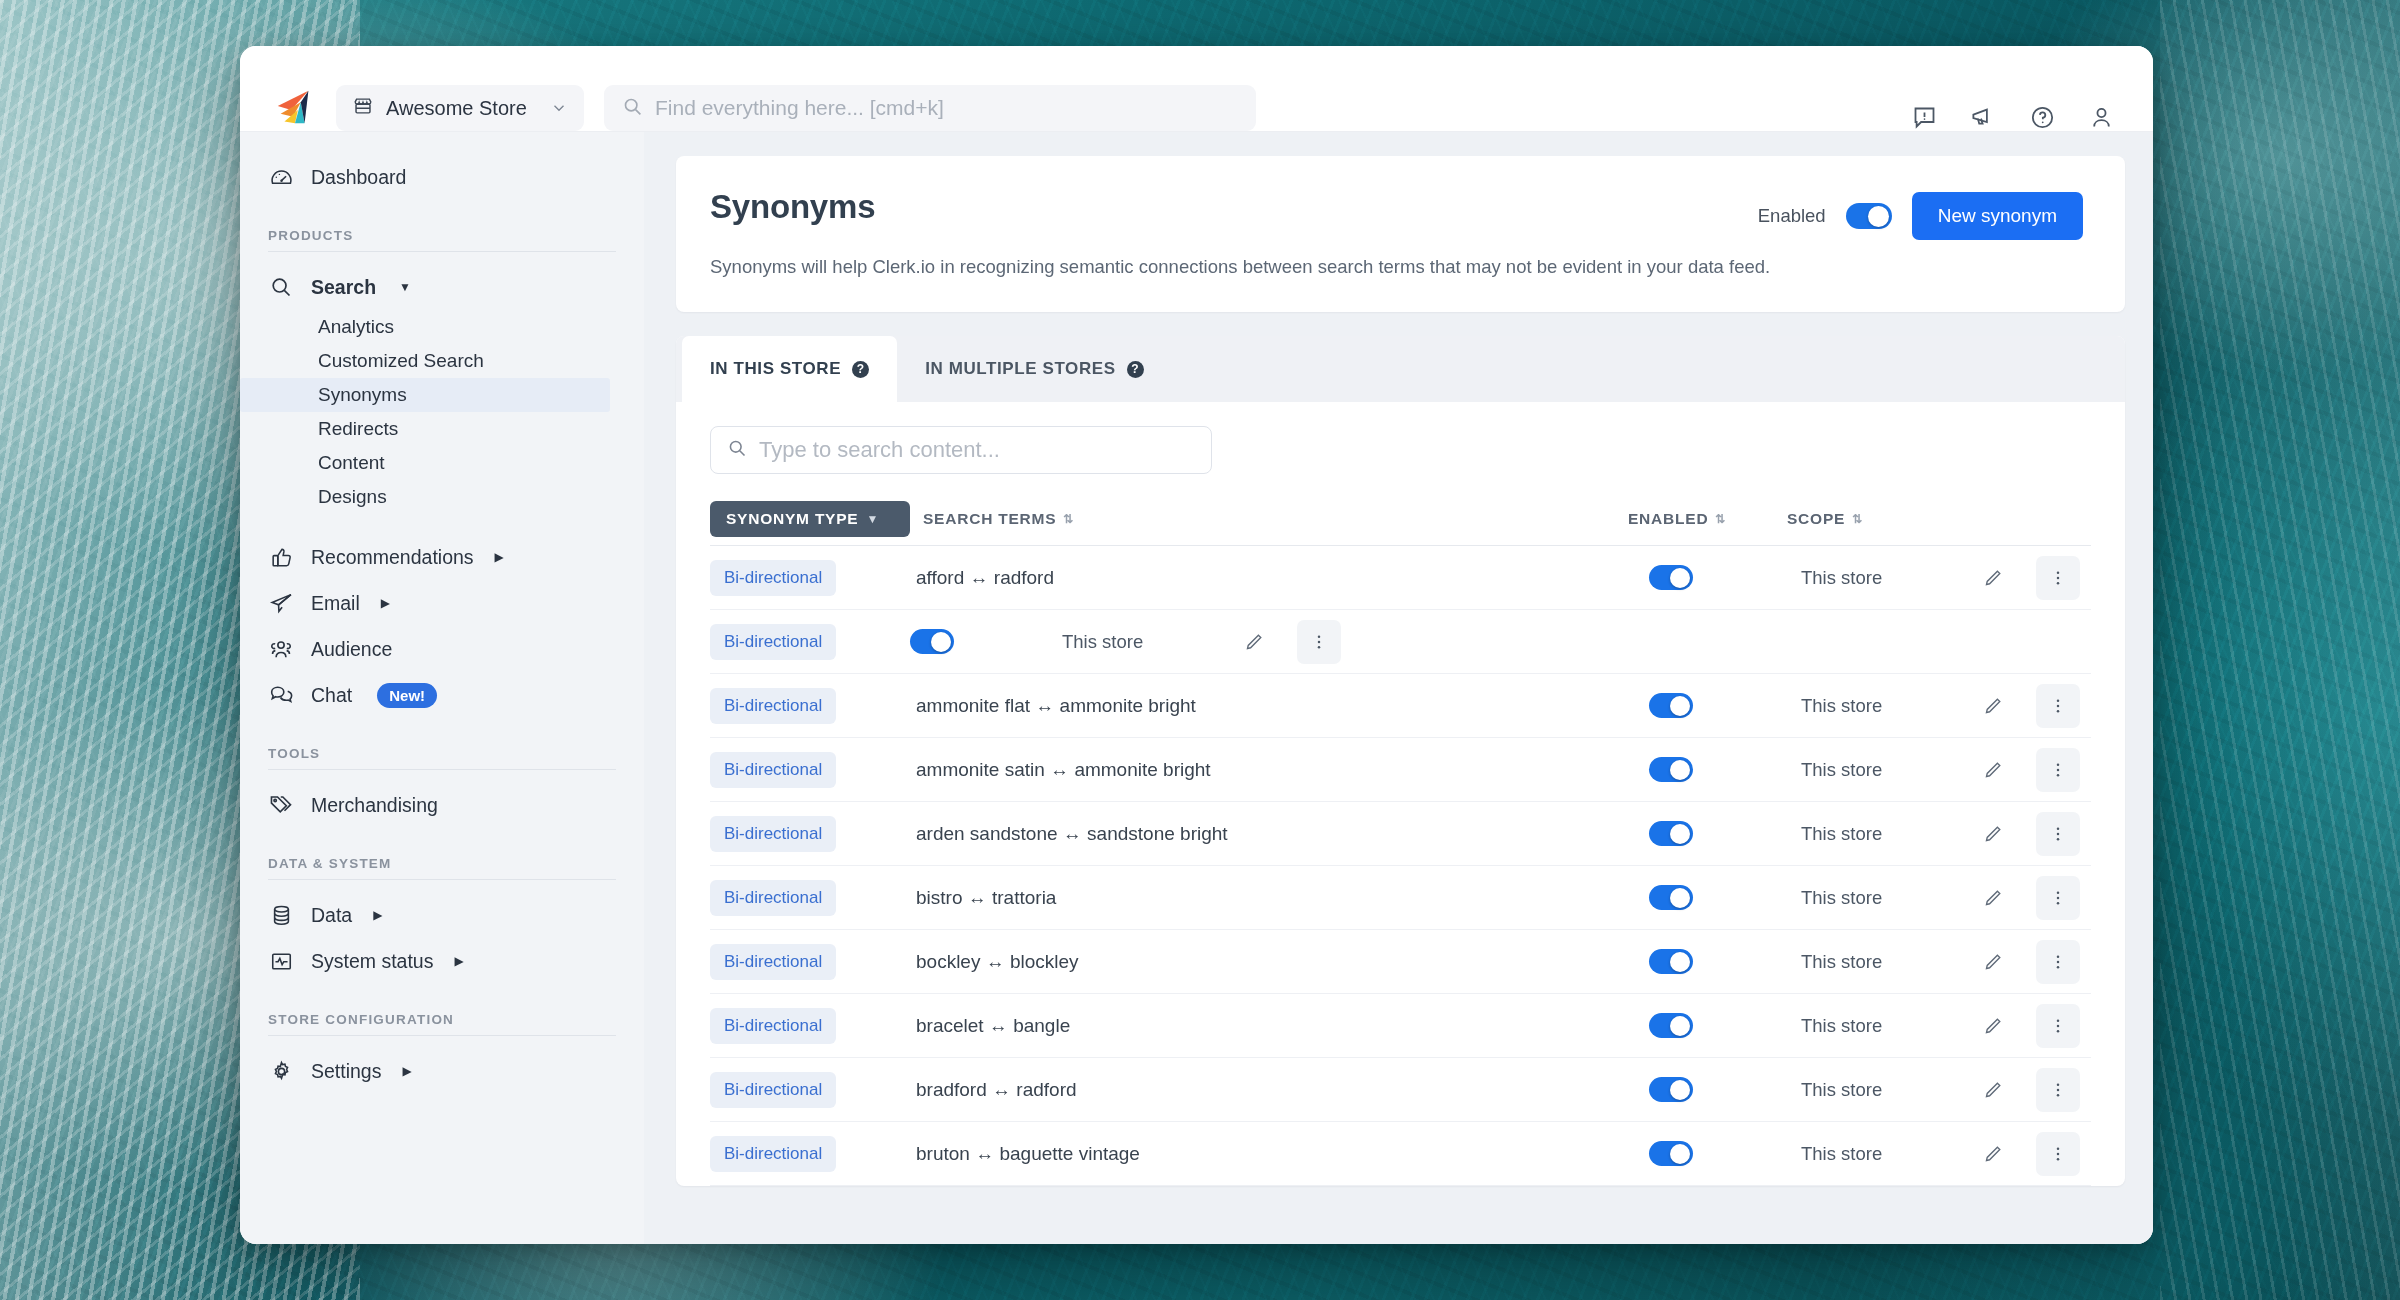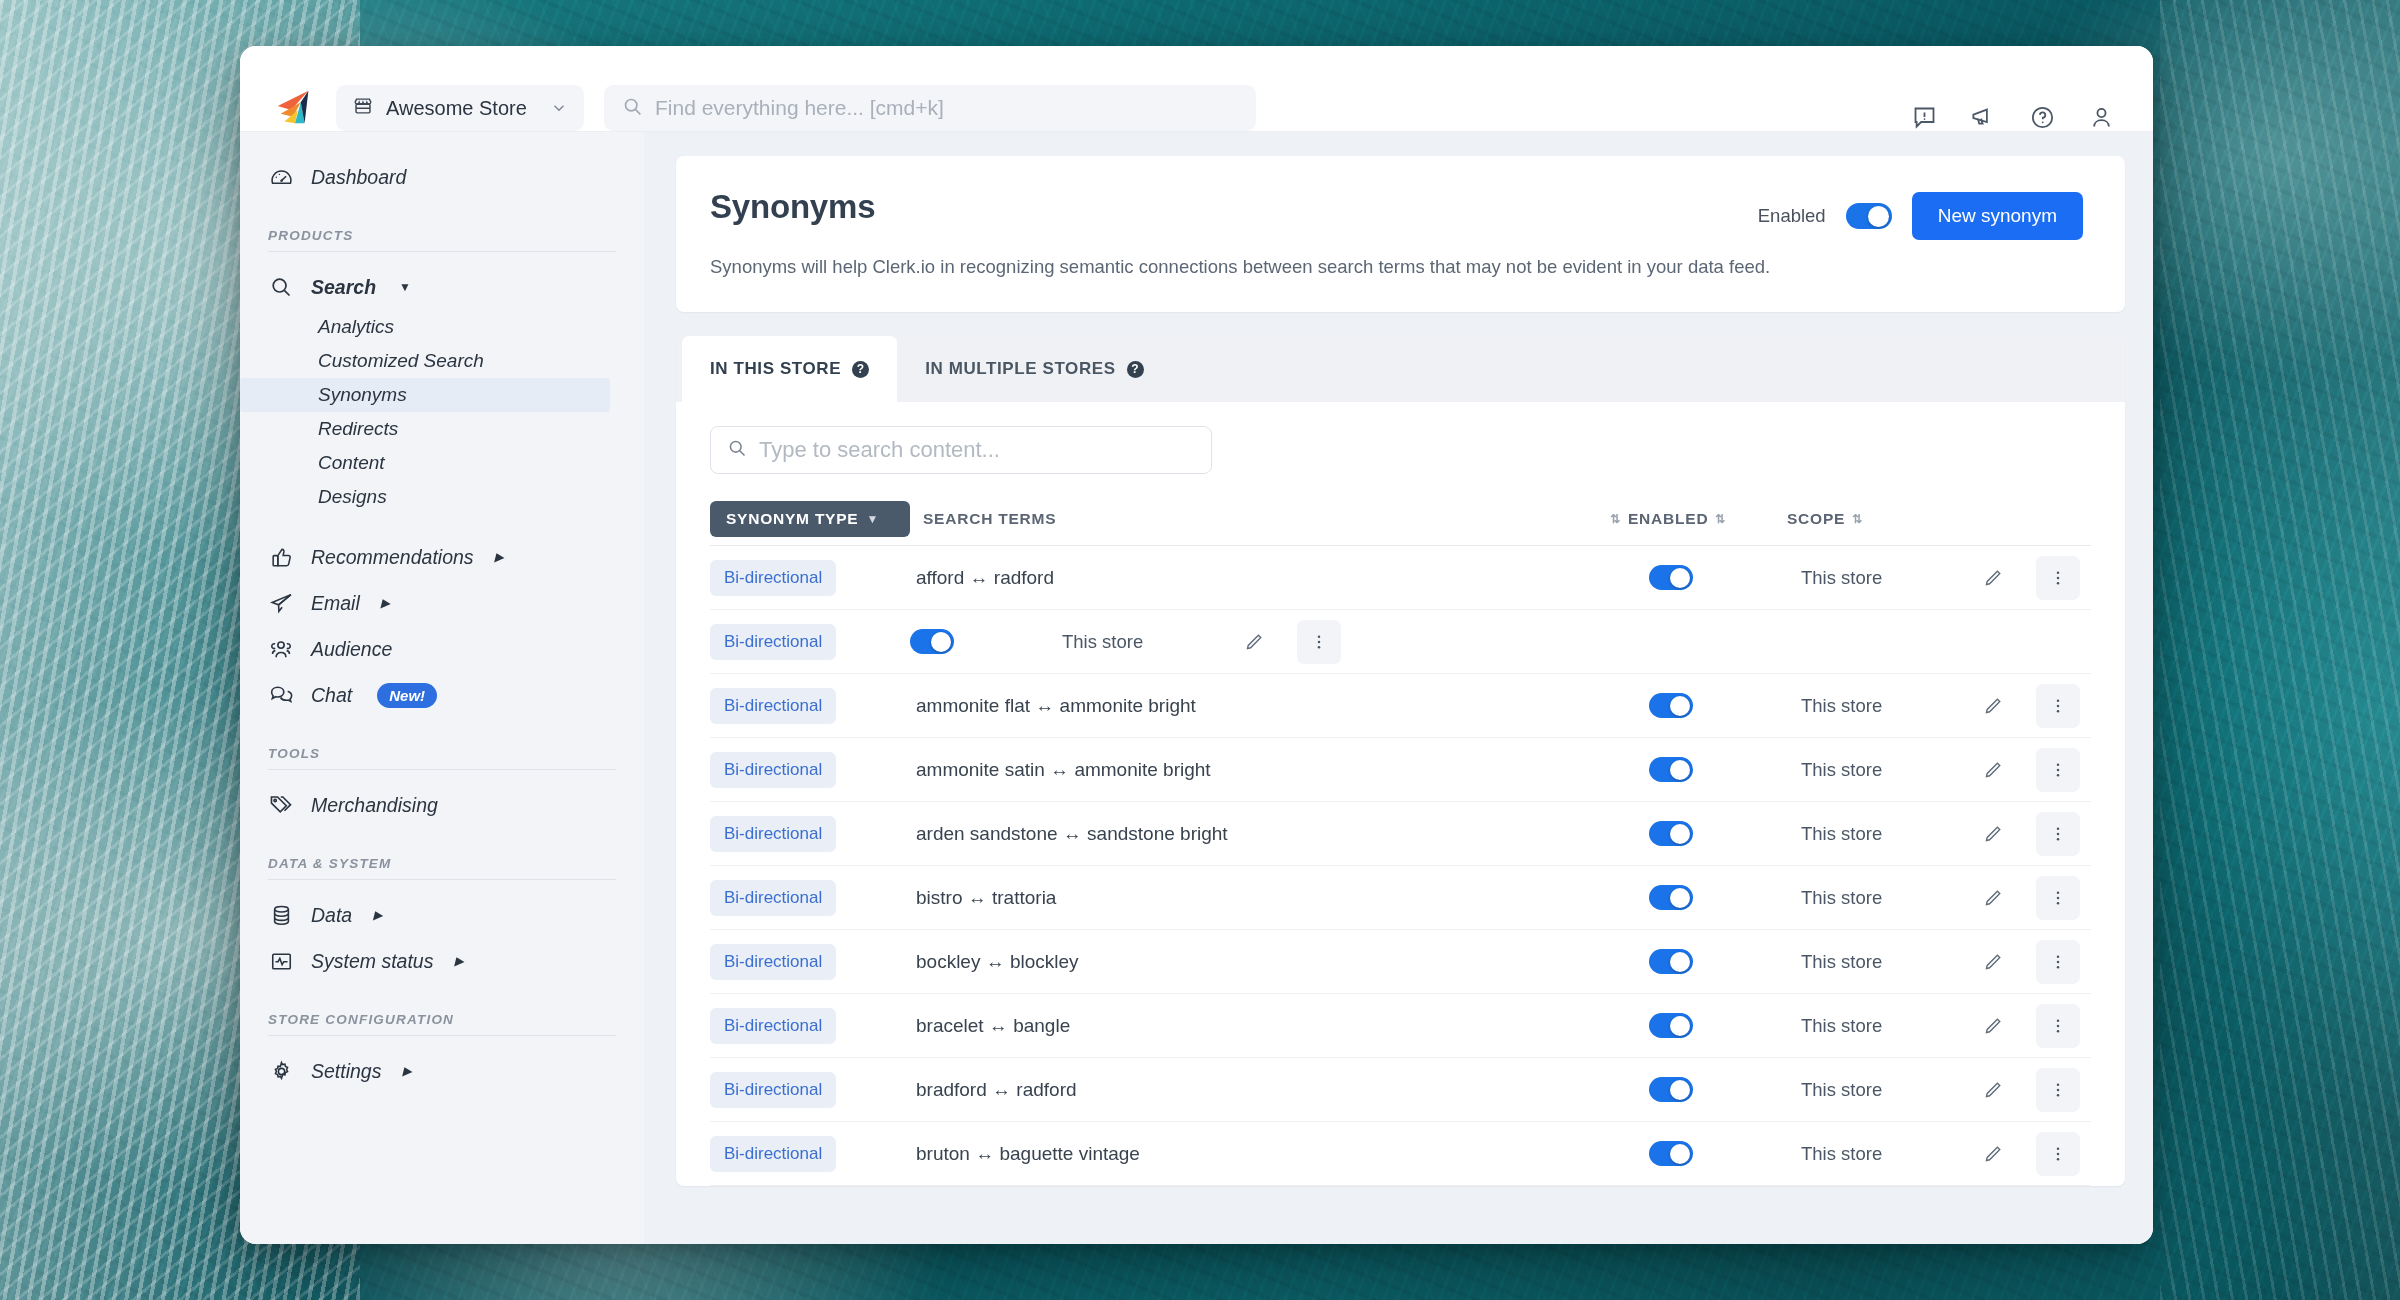--- a/index.html
+++ b/index.html
@@ -95,21 +95,20 @@
 
   
   #body { flex: 1; display: flex; min-height: 0; }
 
   
   #sidebar {
     width: 404px; flex: 0 0 404px;
     background: #f2f4f7;
     padding: 22px 0 14px 0;
     overflow: hidden;
-    font-style: italic;
   }
   .nav-row {
     display: flex; align-items: center; gap: 17px;
     height: 46px; padding: 0 22px 0 28px;
     cursor: pointer; color: #2b3441; font-size: 19.5px;
   }
   .nav-row .ico { width: 26px; height: 26px; flex: 0 0 26px; color: #2b3441; display:flex; align-items:center; justify-content:center;}
   .nav-row .caret-r { color: #2b3441; font-size: 12px; margin-left: 4px; }
   .nav-row .caret-d { color: #2b3441; font-size: 12px; margin-left: 6px; }
 
@@ -204,21 +203,21 @@
   }
   .th { font-size: 15.5px; font-weight: bold; letter-spacing: 0.05em; color: #5b6573; display:flex; align-items:center; gap:7px;}
   .th-chip {
     background: #4b5a6b; color: #fff; border-radius: 6px;
     padding: 9px 16px; display: flex; align-items: center; gap: 8px;
     font-size: 15.5px; font-weight: bold; letter-spacing: 0.05em; cursor:pointer;
   }
   .sort-ar { font-size: 12px; color: #98a1ad; line-height: 1; }
 
   .col-type { width: 200px; flex: 0 0 200px; }
-  .col-terms { flex: 1; min-width: 0; padding-left: 6px; justify-content: space-between;}
+  .col-terms { flex: 1; min-width: 0; padding-left: 6px;}
   .col-enabled { width: 152px; flex: 0 0 152px; }
   .col-scope { width: 160px; flex: 0 0 160px; }
   .col-edit { width: 64px; flex: 0 0 64px; display:flex; justify-content:center;}
   .col-more { width: 66px; flex: 0 0 66px; display:flex; justify-content:center;}
 
   .trow {
     display: flex; align-items: center; height: 64px;
     margin: 0 34px; border-bottom: 1px solid #eef0f4;
   }
   .chip-bi {

